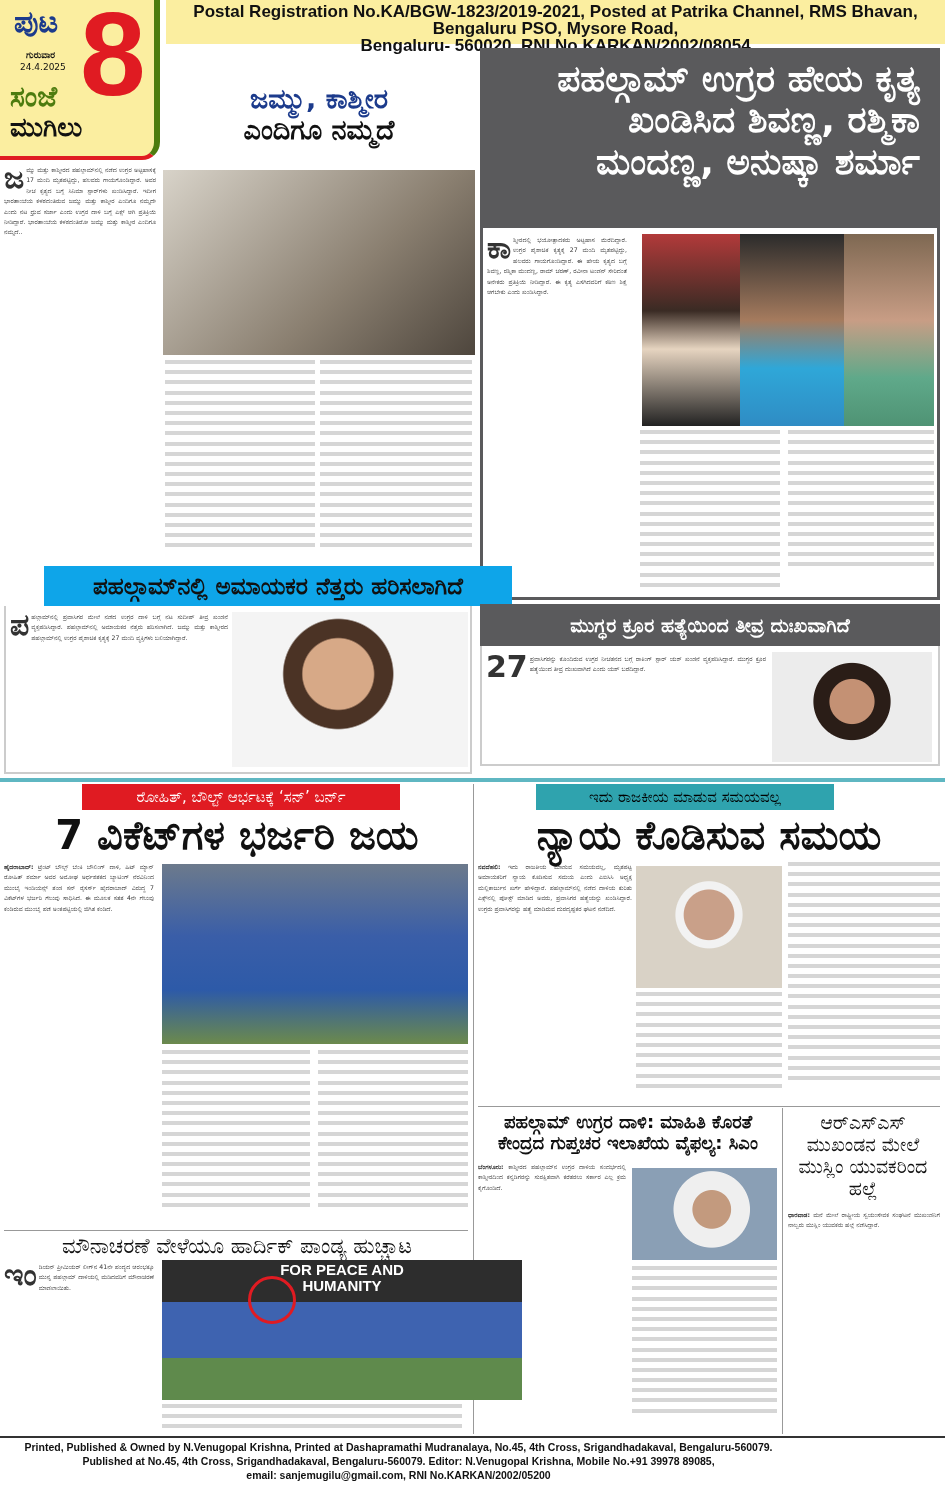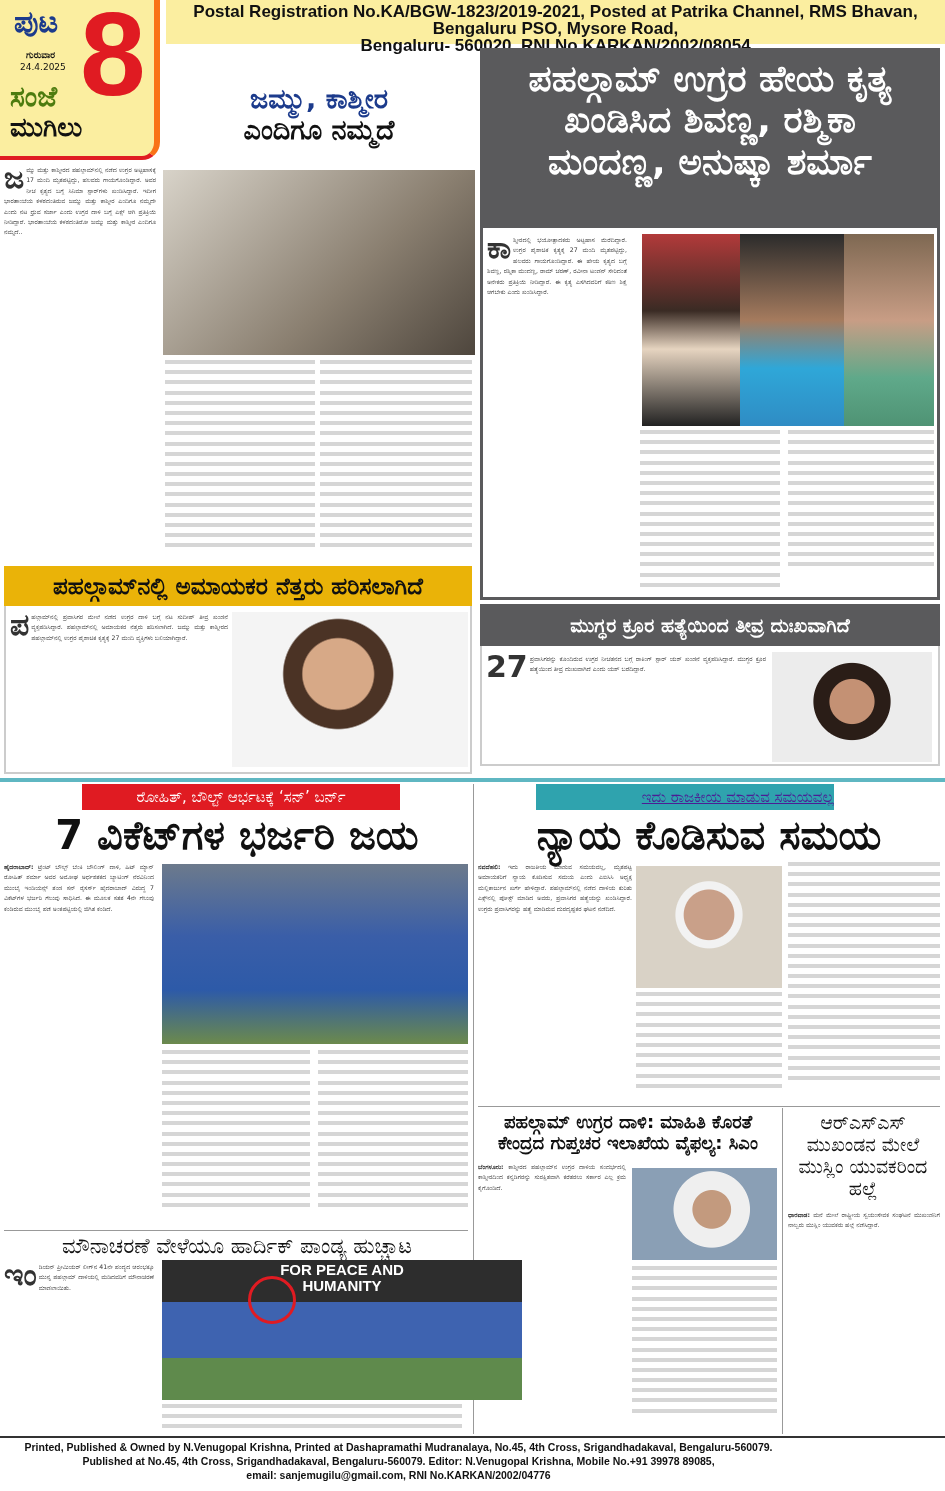--- a/index.html
+++ b/index.html
@@ -1,37 +1,37 @@
 <!DOCTYPE html>
 <html><head>
 <meta charset="utf-8">
 <style>
   * { box-sizing: border-box; margin: 0; padding: 0; }
   body { width: 945px; height: 1491px; background: #fff; font-family: "DejaVu Sans", sans-serif; position: relative; overflow: hidden; color: #111; }
   .abs { position: absolute; }
   
-  .mast { left: 0; top: 0; width: 160px; height: 160px; background: #fbeea0; border-right: 6px solid #f97316; border-bottom: 4px solid #e01b22; border-bottom-right-radius: 18px; }
+  .mast { left: 0; top: 0; width: 160px; height: 160px; background: #fbeea0; border-right: 6px solid #4d7c0f; border-bottom: 4px solid #e01b22; border-bottom-right-radius: 18px; }
   .mast .puta { left: 14px; top: 4px; font-size: 30px; color: #1c3b8c; font-weight: bold; }
   .mast .day { left: 26px; top: 50px; font-size: 9px; font-weight: bold; }
   .mast .date { left: 20px; top: 62px; font-size: 9px; }
   .mast .num { left: 80px; top: -14px; font-size: 118px; font-weight: bold; color: #e01b22; font-family: "Liberation Sans", sans-serif; }
   .mast .sanje { left: 10px; top: 80px; font-size: 28px; font-weight: bold; color: #4d7c0f; }
   .mast .mugilu { left: 10px; top: 112px; font-size: 26px; font-weight: bold; color: #111; }
   .postal { left: 166px; top: 0; width: 779px; height: 44px; background: #fbeea0; font-family: "Liberation Sans", sans-serif; font-weight: bold; font-size: 17px; text-align: center; padding-top: 3px; line-height: 17px; }
   .hl { font-weight: bold; text-align: center; line-height: 1.15; }
   .hl1 { left: 166px; top: 52px; width: 306px; font-size: 27px; }
   .hl1 .blue { color: #1c3b8c; }
   .gray-box { left: 480px; top: 48px; width: 460px; height: 180px; background: #5a5a5c; color: #fff; font-size: 36px; padding-top: 10px; }
   .body-text { font-size: 6.2px; line-height: 10.4px; color: #333; text-align: justify; overflow: hidden; }
   .photo { background: #7b7468; }
   .section-title { font-size: 24px; font-weight: bold; text-align: center; }
   .gray-bar { background: #5a5a5c; color: #fff; }
-  .light-bar { background: #eab308; color: #111; }
+  .light-bar { background: #0ea5e9; color: #111; margin-left: 40px; }
   .kicker-red { background: #e01b22; color: #fff; font-size: 15px; text-align: center; }
-  .kicker-teal { background: #2fa3ae; color: #4c1d95; font-size: 15px; text-align: right; text-decoration: underline; }
+  .kicker-teal { background: #2fa3ae; color: #000000; font-size: 15px; text-align: center; }
   .big { font-size: 40px; font-weight: bold; text-align: center; }
   .rule { background: #999; }
   .footer { left: 0; top: 1440px; width: 797px; font-family: "Liberation Sans", sans-serif; font-weight: bold; font-size: 10.5px; text-align: center; line-height: 14px; }
   .dropcap { font-size: 30px; font-weight: bold; float: left; line-height: 26px; margin-right: 2px; }
   .lines { display: block; }
   .lines span { display: block; height: 4px; background: #bbb; margin: 0 0 6.2px 0; opacity: .6; }
 </style>
 </head>
 <body>
 
@@ -99,21 +99,21 @@
       <span></span>
       <span></span>
       <span></span>
       <span></span>
       <span></span>
       <span></span>
     </span>
   </div>
 
 <div class="abs hl gray-box">
-  <div style="padding:0 32px;">ಪಹಲ್ಗಾಮ್ ಉಗ್ರರ ಹೇಯ ಕೃತ್ಯ ಖಂಡಿಸಿದ ಶಿವಣ್ಣ, ರಶ್ಮಿಕಾ ಮಂದಣ್ಣ, ಅನುಷ್ಕಾ ಶರ್ಮಾ</div>
+  <div style="padding:0 20px;text-align:right;">ಪಹಲ್ಗಾಮ್ ಉಗ್ರರ ಹೇಯ ಕೃತ್ಯ ಖಂಡಿಸಿದ ಶಿವಣ್ಣ, ರಶ್ಮಿಕಾ ಮಂದಣ್ಣ, ಅನುಷ್ಕಾ ಶರ್ಮಾ</div>
 </div>
 <div class="abs" style="left:480px;top:228px;width:460px;height:372px;border:3px solid #5a5a5c;border-top:none;"></div>
 <div class="abs body-text" style="left:487px;top:235px;width:140px;height:360px;">
   <span class="dropcap">ಕಾ</span>
   <span>ಶ್ಮೀರದಲ್ಲಿ ಭಯೋತ್ಪಾದಕರು ಅಟ್ಟಹಾಸ ಮೆರೆದಿದ್ದಾರೆ. ಉಗ್ರರ ಪೈಶಾಚಿಕ ಕೃತ್ಯಕ್ಕೆ 27 ಮಂದಿ ಮೃತಪಟ್ಟಿದ್ದು, ಹಲವರು ಗಾಯಗೊಂಡಿದ್ದಾರೆ. ಈ ಹೇಯ ಕೃತ್ಯದ ಬಗ್ಗೆ ಶಿವಣ್ಣ, ರಶ್ಮಿಕಾ ಮಂದಣ್ಣ, ರಾಮ್ ಚರಣ್, ರವೀನಾ ಟಂಡನ್ ಸೇರಿದಂತೆ ಅನೇಕರು ಪ್ರತಿಕ್ರಿಯೆ ನೀಡಿದ್ದಾರೆ. ಈ ಕೃತ್ಯ ಎಸಗಿದವರಿಗೆ ಕಠಿಣ ಶಿಕ್ಷೆ ಆಗಬೇಕು ಎಂದು ಖಂಡಿಸಿದ್ದಾರೆ.</span>
 </div>
 <div class="abs" style="left:642px;top:234px;width:98px;height:192px;background:linear-gradient(#b23a3a,#3a2b24 40%,#e6d4c0 60%,#222);"></div>
 <div class="abs" style="left:740px;top:234px;width:104px;height:192px;background:linear-gradient(#2b2b2b,#a57b5e 45%,#2fa7d8 70%,#2f8cc4);"></div>
 <div class="abs" style="left:844px;top:234px;width:90px;height:192px;background:linear-gradient(#7e6852,#c89d85 45%,#5fa98a 75%,#4f9374);"></div>
 <div class="abs body-text" style="left:640px;top:430px;width:140px;height:165px;">
@@ -325,14 +325,14 @@
       <span></span>
       <span></span>
       <span></span>
     </span>
   </div>
 
 <div class="abs" style="left:0;top:1436px;width:945px;height:2px;background:#333;"></div>
 <div class="abs footer">
   <div>Printed, Published &amp; Owned by N.Venugopal Krishna, Printed at Dashapramathi Mudranalaya, No.45, 4th Cross, Srigandhadakaval, Bengaluru-560079.</div>
   <div>Published at No.45, 4th Cross, Srigandhadakaval, Bengaluru-560079. Editor: N.Venugopal Krishna, Mobile No.+91 39978 89085,</div>
-  <div>email: sanjemugilu@gmail.com, RNI No.KARKAN/2002/04776</div>
+  <div>email: sanjemugilu@gmail.com, RNI No.KARKAN/2002/05200</div>
 </div>
 
 </body></html>

